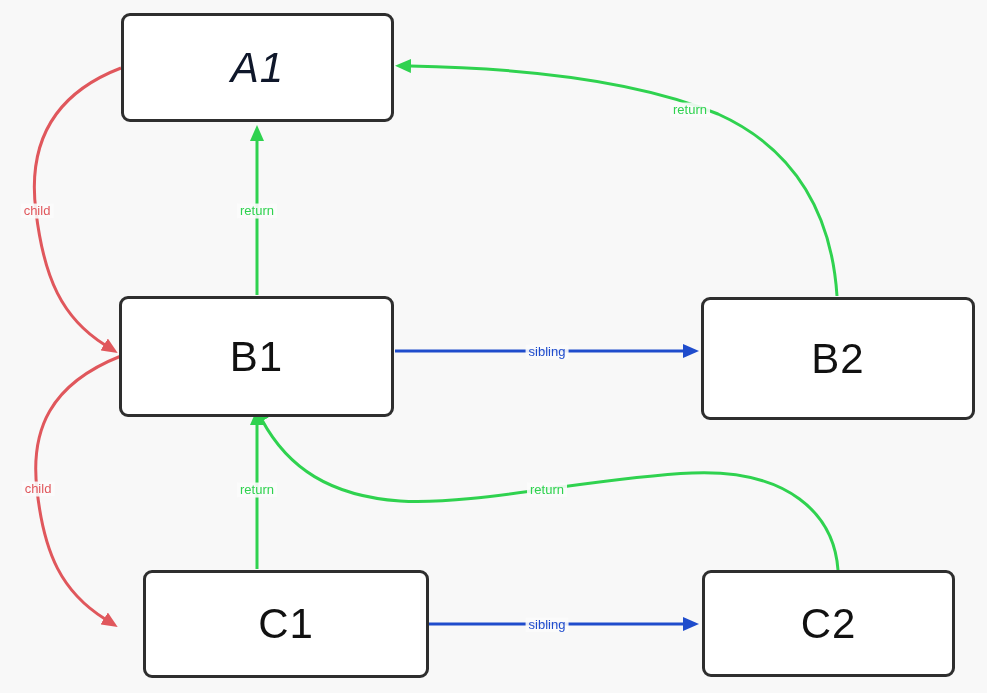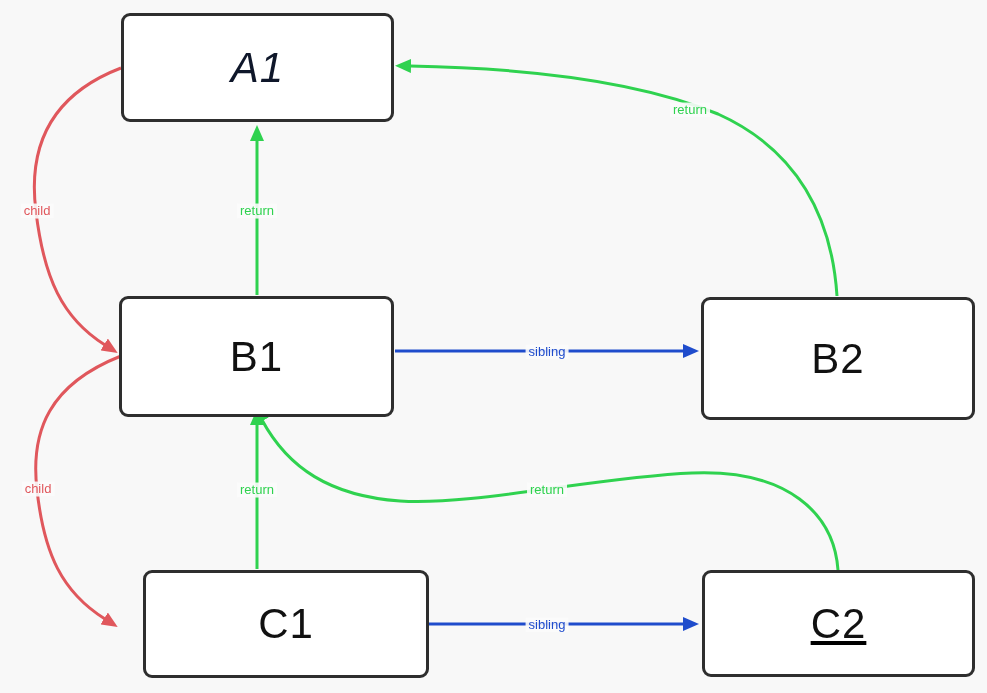--- a/index.html
+++ b/index.html
@@ -79,21 +79,21 @@
       </div>
       <div class="node" style="left: 119px; top: 296px; width: 275px; height: 121px; background: rgb(255, 255, 255); border-color: rgb(46, 46, 46);">
         <span class="node-label" style="color: rgb(17, 17, 17);">B1</span>
       </div>
       <div class="node" style="left: 701px; top: 297px; width: 274px; height: 123px; background: rgb(255, 255, 255); border-color: rgb(46, 46, 46);">
         <span class="node-label" style="color: rgb(17, 17, 17);">B2</span>
       </div>
       <div class="node" style="left: 119px; top: 570px; width: 286px; height: 108px; background: rgb(255, 255, 255); border-color: rgb(46, 46, 46); margin-left: 24px;">
         <span class="node-label" style="color: rgb(17, 17, 17);">C1</span>
       </div>
-      <div class="node" style="left: 702px; top: 570px; width: 273px; height: 107px; background: rgb(255, 255, 255); border-color: rgb(46, 46, 46); text-decoration: underline;">
+      <div class="node" style="left: 702px; top: 570px; width: 253px; height: 107px; background: rgb(255, 255, 255); border-color: rgb(46, 46, 46);">
         <span class="node-label" style="color: rgb(17, 17, 17);">C2</span>
       </div>
     </div>
   <div id="label-layer">
       <div class="edge-label" style="left: 37px; top: 211px; color: rgb(224, 87, 92);">child</div>
       <div class="edge-label" style="left: 38px; top: 489px; color: rgb(224, 87, 92);">child</div>
       <div class="edge-label" style="left: 257px; top: 211px; color: rgb(47, 210, 79);">return</div>
       <div class="edge-label" style="left: 690px; top: 110px; color: rgb(47, 210, 79);">return</div>
       <div class="edge-label" style="left: 257px; top: 490px; color: rgb(47, 210, 79);">return</div>
       <div class="edge-label" style="left: 547px; top: 490px; color: rgb(47, 210, 79);">return</div>

